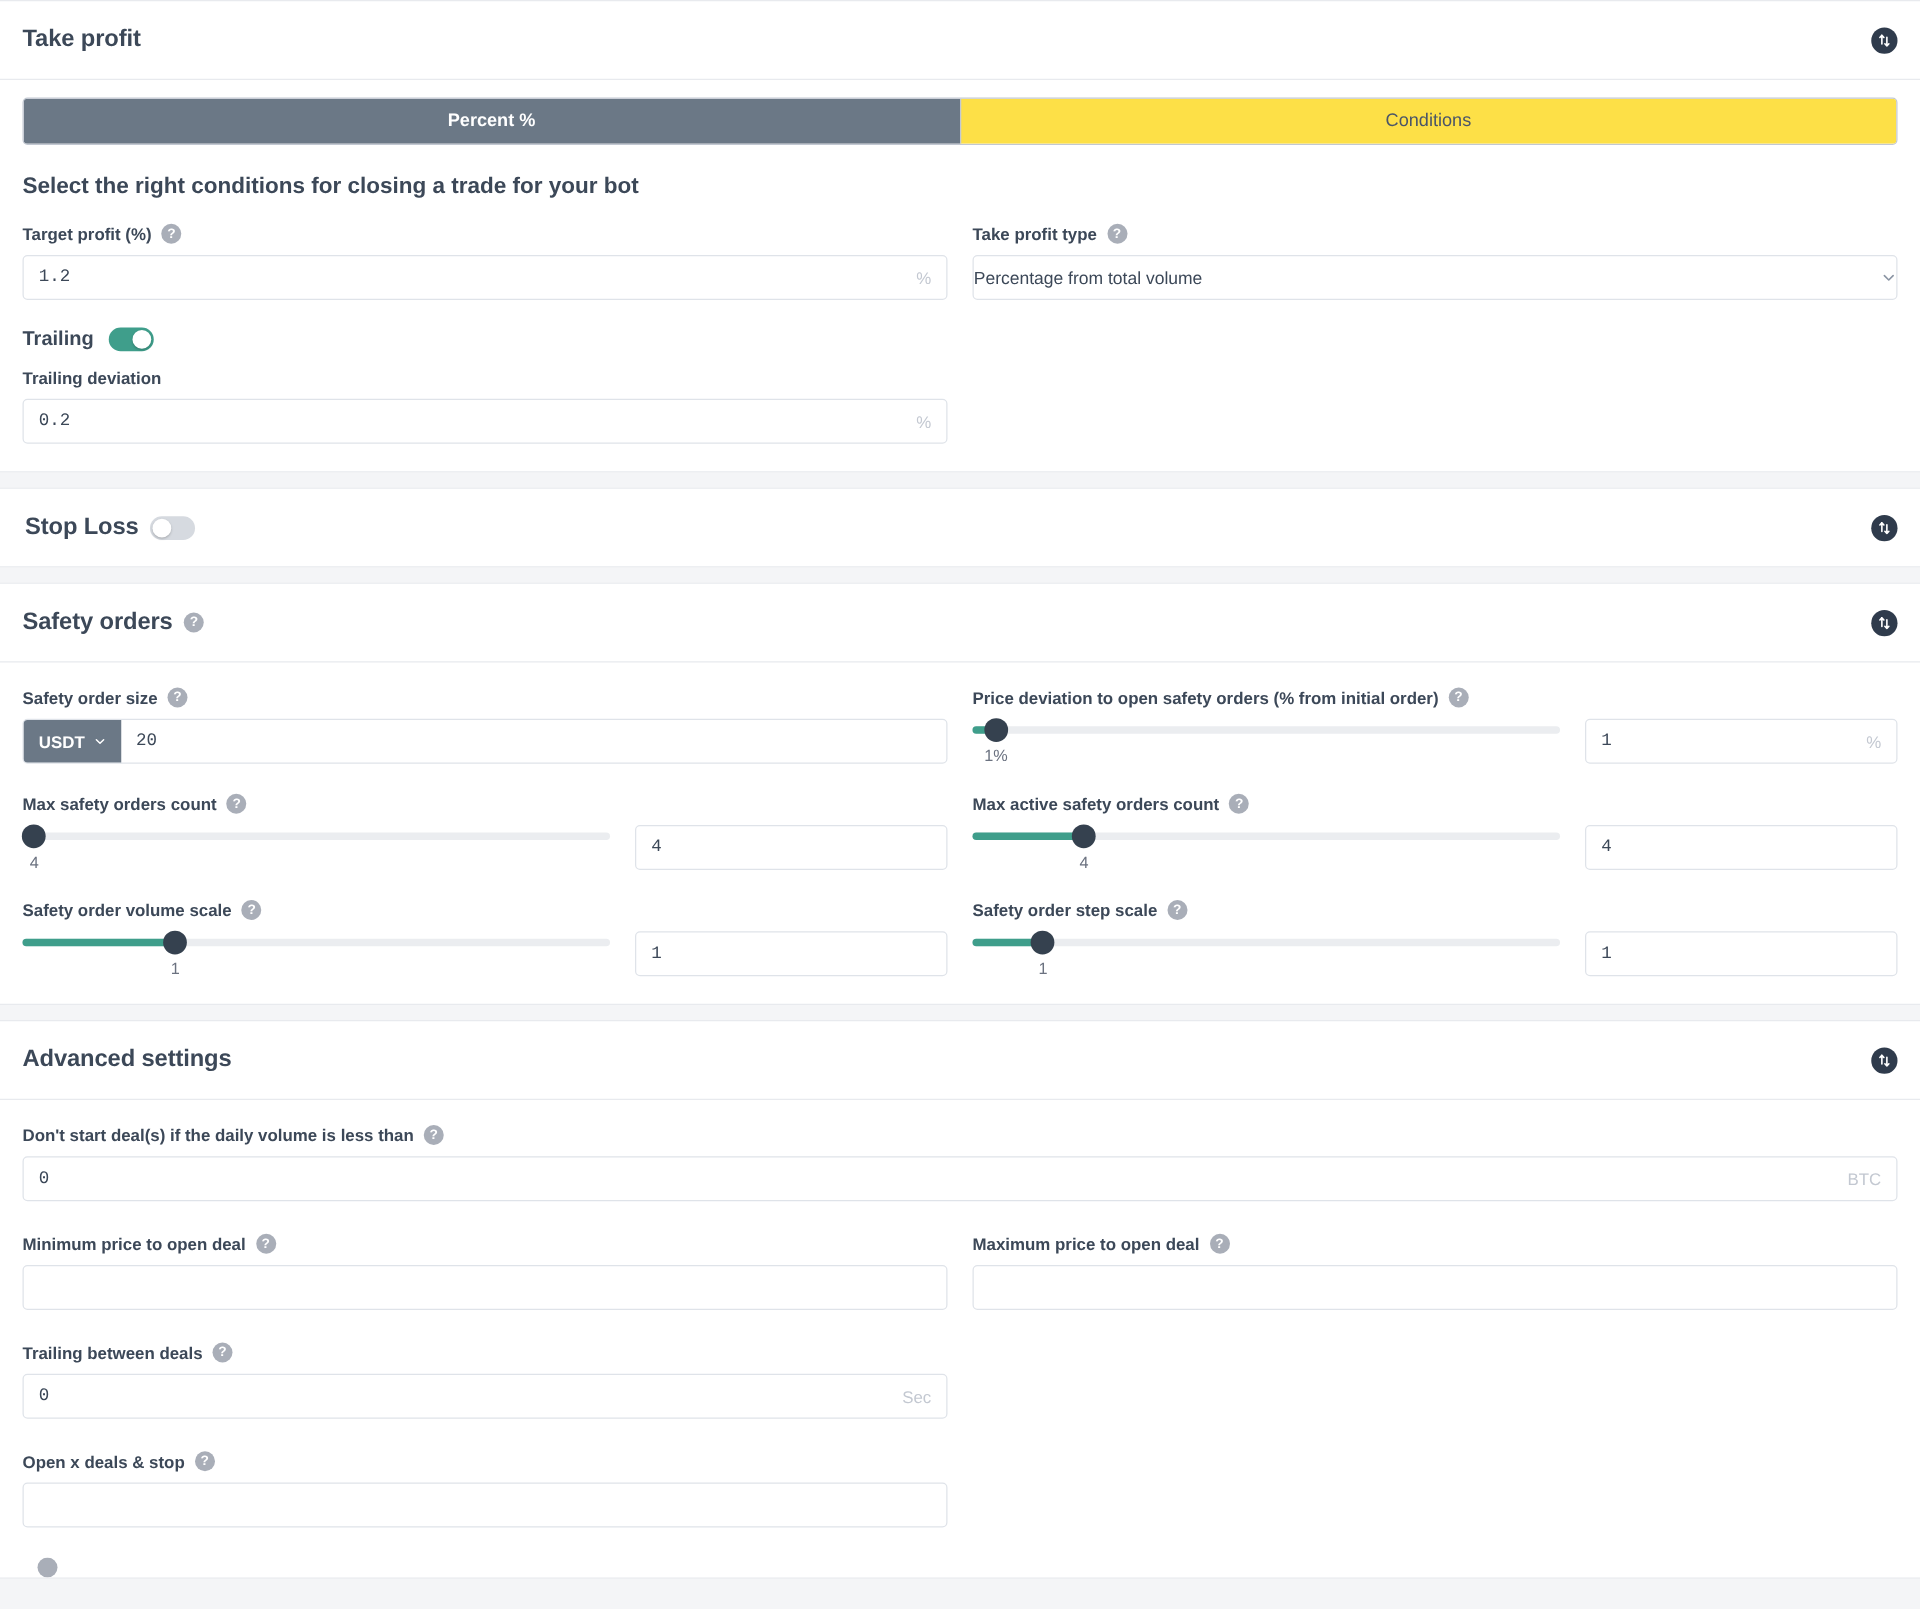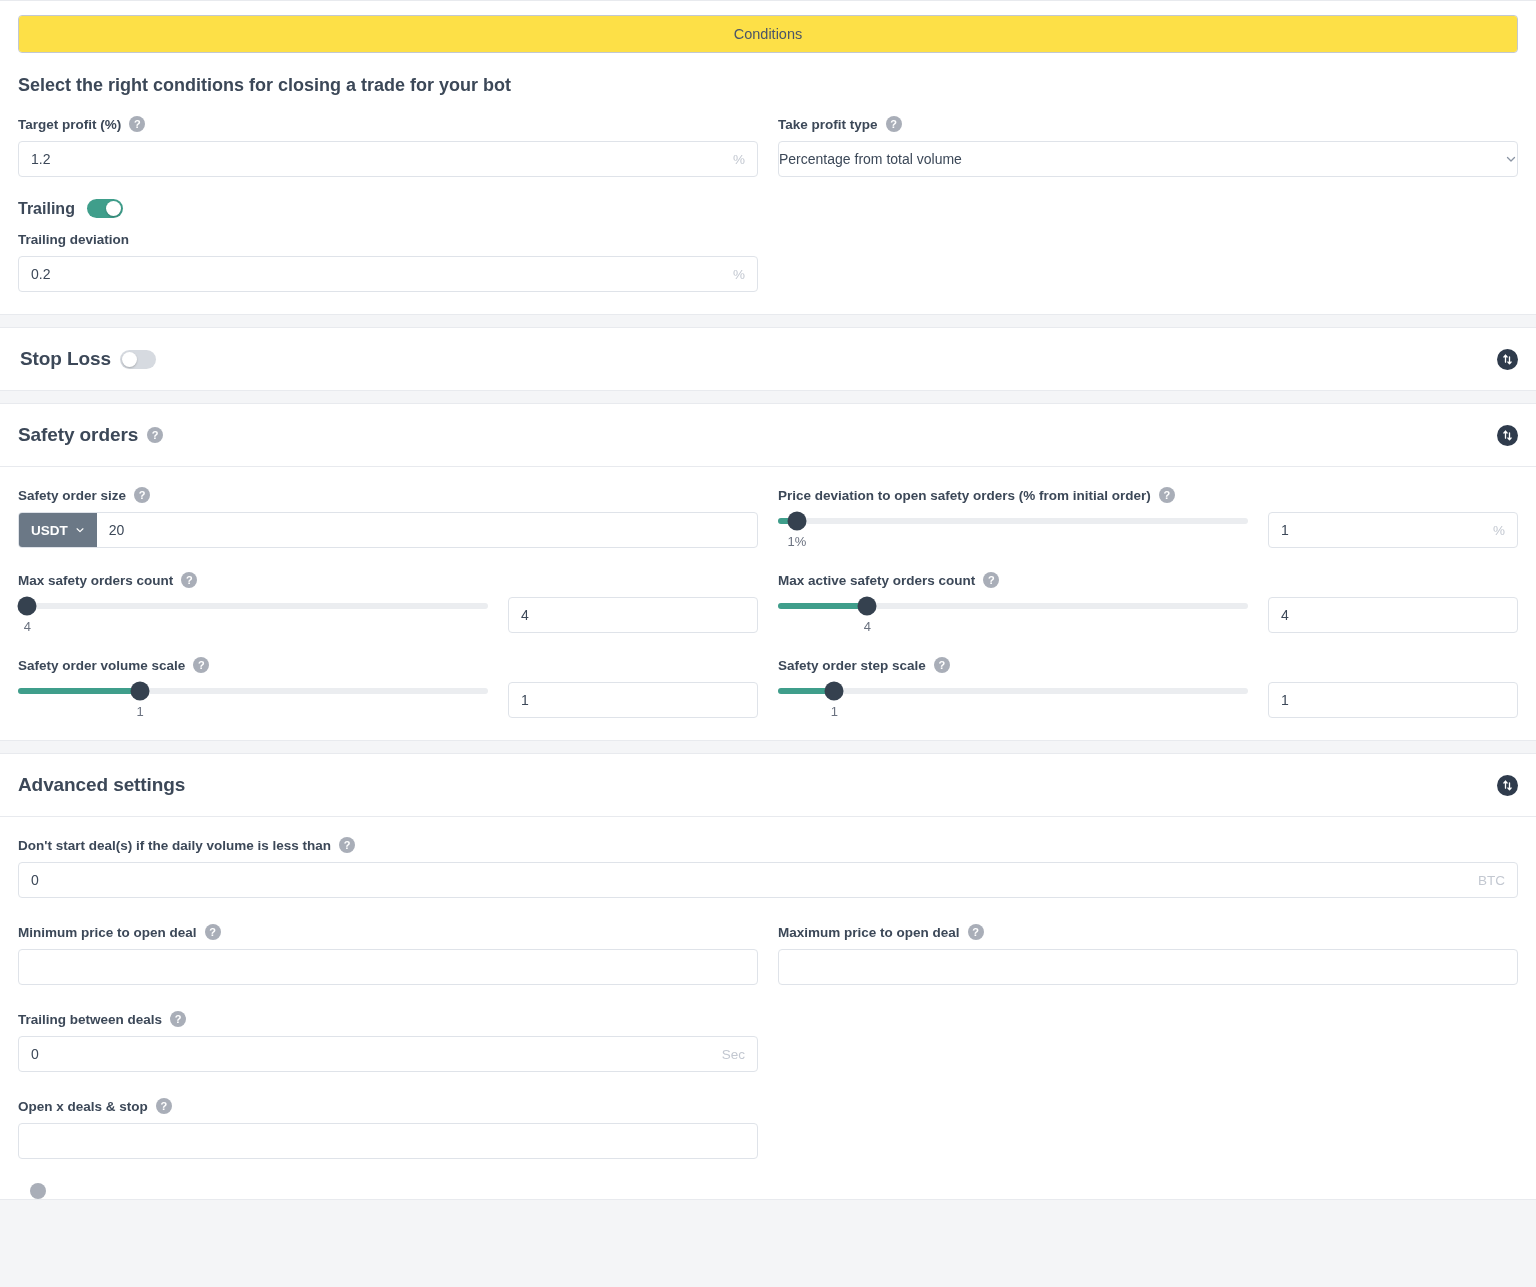--- a/index.html
+++ b/index.html
@@ -130,21 +130,21 @@
     align-items: center;
   }
   .input .val {
     flex: 1;
     padding: 0 12px;
     font-size: 14px;
     color: #3c4858;
     background: none;
     border: none;
     outline: none;
-    font-family: Liberation Sans, sans-serif;
+    font-family: Liberation Mono, monospace;
     height: 100%;
   }
   .input .suffix {
     padding-right: 12px;
     font-size: 13.5px;
     color: #c3c8d1;
     flex: none;
   }
 
   
@@ -255,23 +255,35 @@
   
   .clipped {
     overflow: hidden;
     height: 16px;
   }
 </style>
 </head>
 <body>
 
 <div class="card">
+  <div class="card-header">
+    <div class="card-title-wrap">
+      <div class="card-title">Take profit</div>
+    </div>
+    <div class="swap-icon">
+      <svg width="11" height="11" viewBox="0 0 11 11" aria-hidden="true">
+        <path d="M3.5 1.2 L3.5 8.2 M3.5 1.2 L1.9 3.0 M3.5 1.2 L5.1 3.0" stroke="#ffffff" stroke-width="1.3" fill="none" stroke-linecap="round"></path>
+        <path d="M7.5 9.8 L7.5 2.8 M7.5 9.8 L5.9 8.0 M7.5 9.8 L9.1 8.0" stroke="#ffffff" stroke-width="1.3" fill="none" stroke-linecap="round"></path>
+      </svg>
+    </div>
+  </div>
 
   <div class="card-body">
     <div class="tabs">
+      <div class="tab active">Percent %</div>
       <div class="tab">Conditions</div>
     </div>
 
     <div class="hint">Select the right conditions for closing a trade for your bot</div>
 
     <div class="row2">
       <div class="field">
         <div class="flabel">
           <span>Target profit (%)</span>
           <span class="help">?</span>

